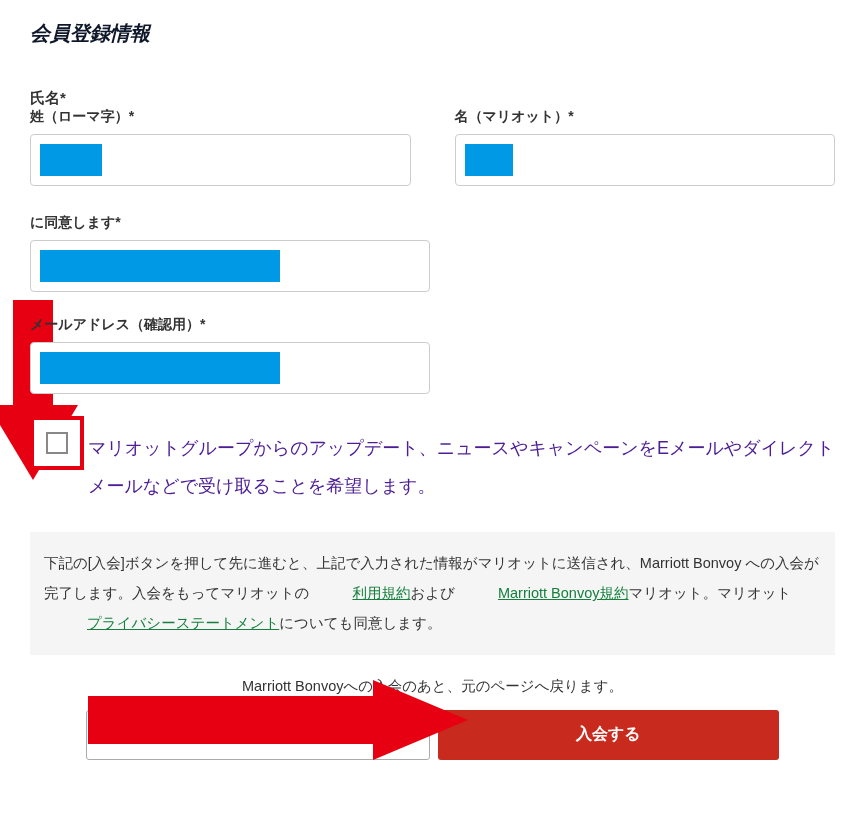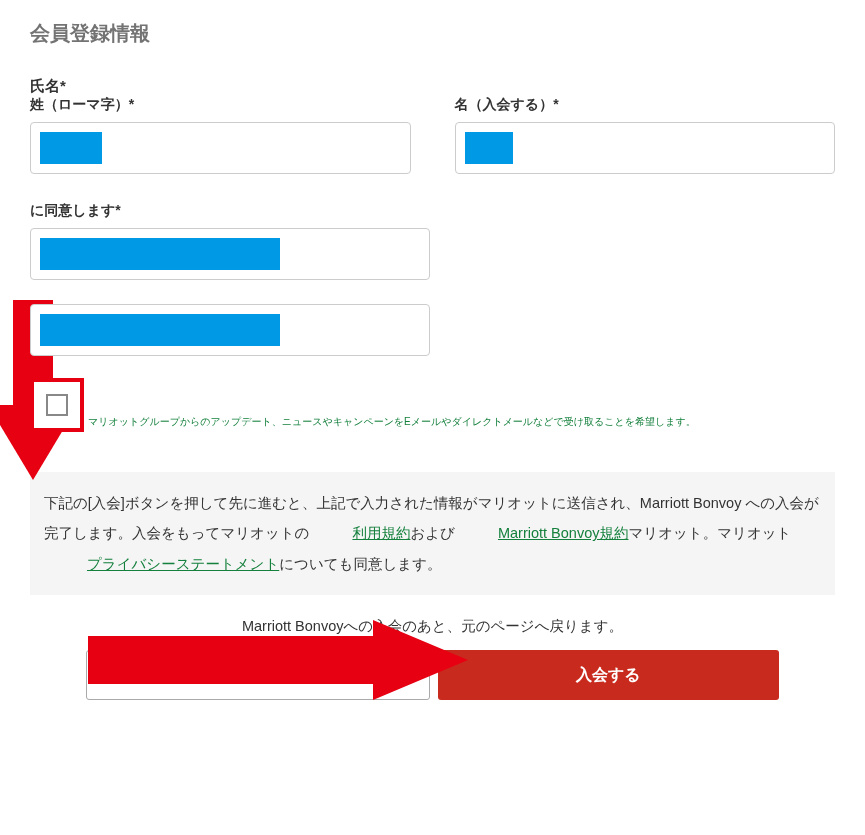--- a/index.html
+++ b/index.html
@@ -10,22 +10,23 @@
     body {
       font-family: "Hiragino Kaku Gothic ProN", "Hiragino Sans", Meiryo, sans-serif;
       background: #fff;
       padding: 20px 30px;
       width: 865px;
       color: #333;
     }
     .form-title {
       font-size: 20px;
       font-weight: bold;
-      margin-bottom: 30px;
-      color: #737373;
+      margin-bottom: 42px;
+      color: #0f172a;
+      font-style: italic;
     }
     .section-label {
       font-size: 15px;
       font-weight: bold;
       color: #333;
     }
     .row {
       display: flex;
       gap: 44px;
       margin-bottom: 28px;
@@ -89,26 +90,25 @@
       position: relative;
       top: -14px;
     }
     .checkbox-inner {
       width: 22px;
       height: 22px;
       border: 2px solid #888;
       background: #fff;
     }
     .checkbox-label {
-      font-size: 10px;
+      font-size: 18px;
       line-height: 2.1;
-      color: #15803d;
+      color: #4c1d95;
       padding-top: 0px;
       padding-left: 2px;
-      margin-top: 19px;
     }
     .notice-box {
       background: #f5f5f5;
       padding: 16px 14px;
       font-size: 14.5px;
       line-height: 2.1;
       color: #333;
       margin-bottom: 22px;
     }
     .notice-box a {
@@ -173,21 +173,21 @@
 
 <div class="row">
   <div class="col">
     <label class="field-label">姓（ローマ字）*</label>
     <div style="position:relative;">
       <input type="text" class="text-input" style="">
       <div class="redaction redact-sm"></div>
     </div>
   </div>
   <div class="col">
-    <label class="field-label">名（入会する）*</label>
+    <label class="field-label">名（マリオット）*</label>
     <div style="position:relative;">
       <input type="text" class="text-input" style="">
       <div class="redaction redact-xs"></div>
     </div>
   </div>
 </div>
 
 <div class="section" style="position:relative;">
   <label class="field-label">に同意します*</label>
   <div class="input-wrap">
@@ -195,20 +195,21 @@
     <div class="redaction redact-lg"></div>
   </div>
 </div>
 
 <svg class="arrow-annotation arrow1" viewBox="0 0 90 180">
   <rect x="25" y="0" width="40" height="110" fill="#e60012"></rect>
   <polygon points="0,105 90,105 45,180" fill="#e60012"></polygon>
 </svg>
 
 <div class="section">
+  <label class="field-label">メールアドレス（確認用）*</label>
   <div class="input-wrap">
     <input type="text" class="text-input" style="">
     <div class="redaction redact-lg"></div>
   </div>
 </div>
 
 <div class="checkbox-row">
   <div class="checkbox-box">
     <div class="checkbox-inner"></div>
   </div>

